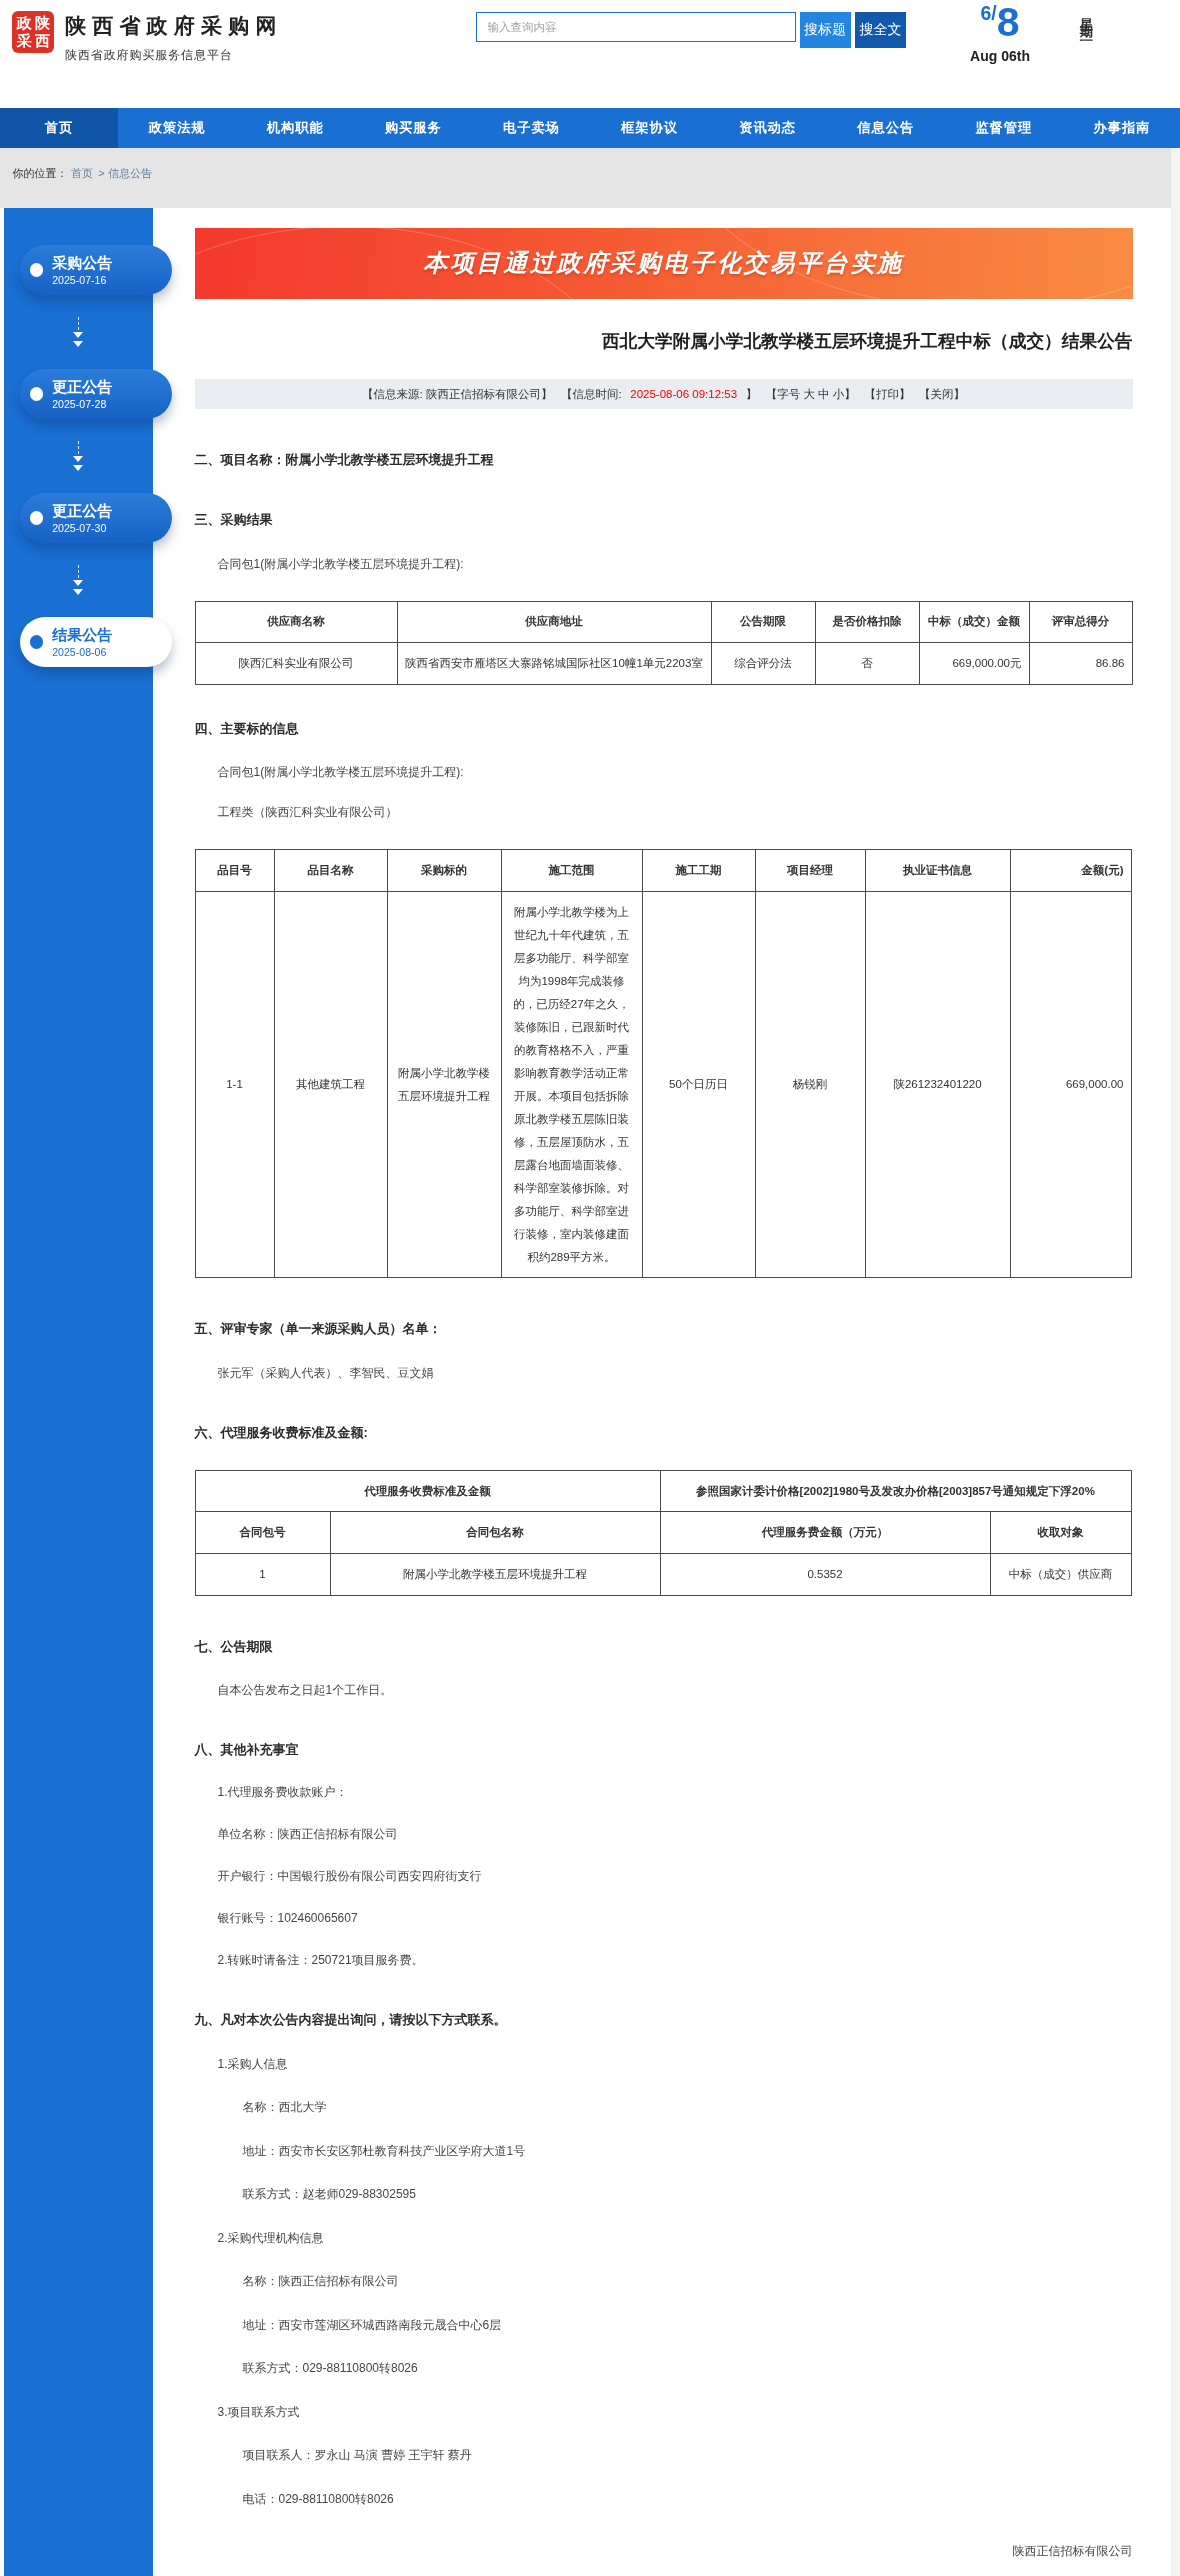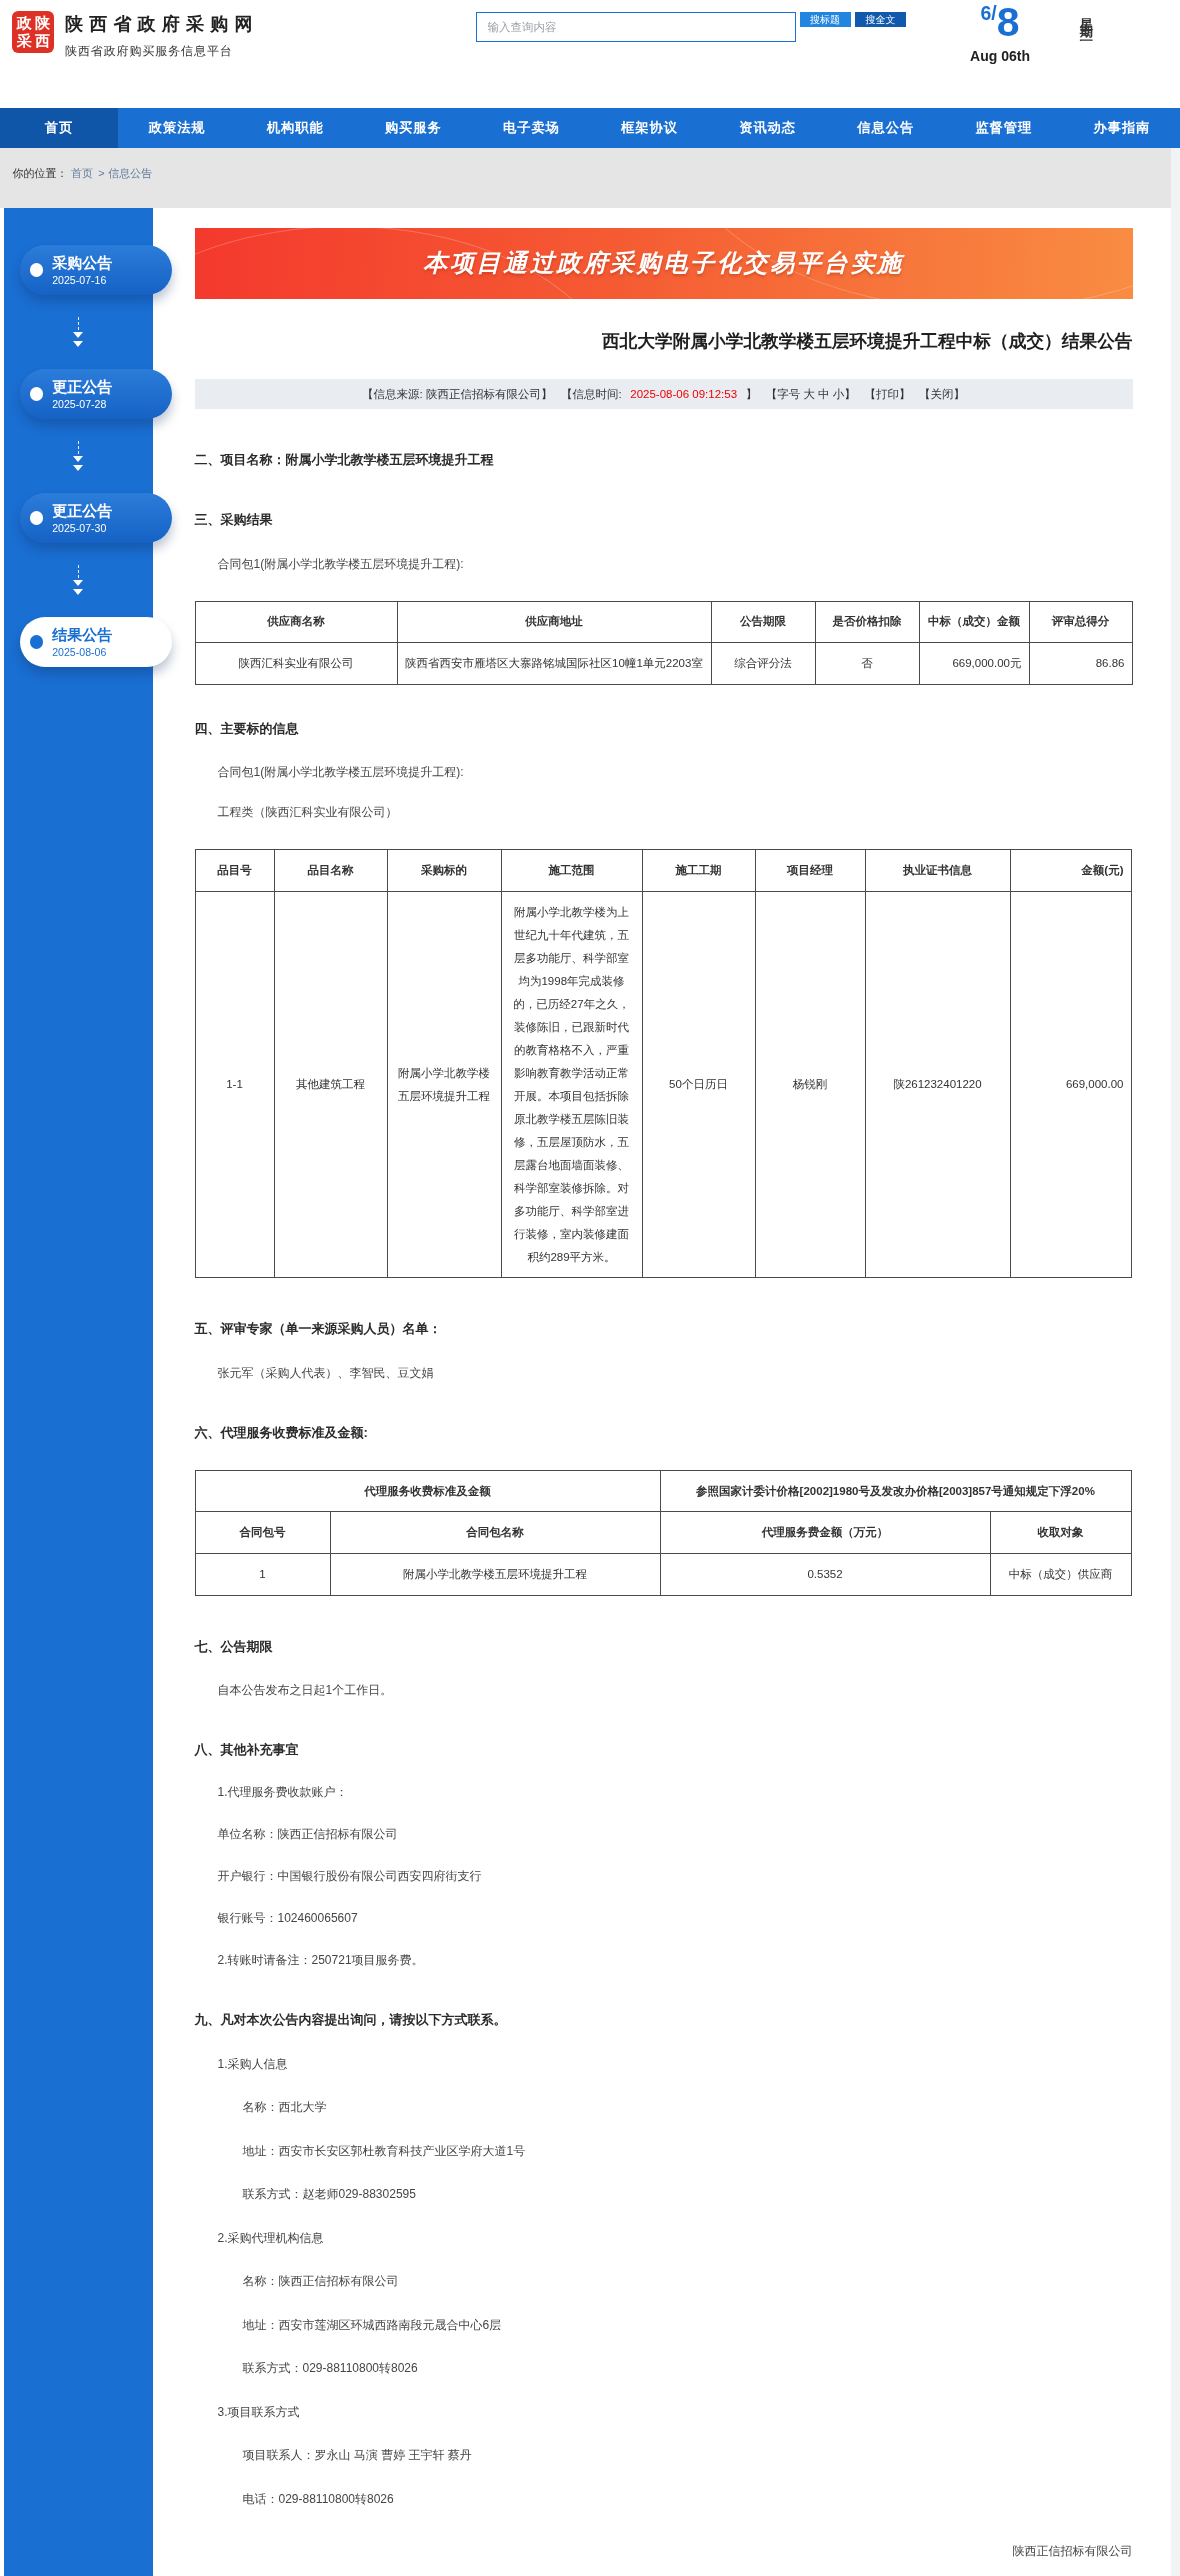--- a/index.html
+++ b/index.html
@@ -12,29 +12,29 @@
   
   .header { position:relative; height:108px; background:#fff; }
   .logo {
     position:absolute; left:12.4px; top:10.6px; width:42px; height:42px;
     background:#dd3126; border-radius:6.2px; display:grid;
     grid-template-columns:1fr 1fr; grid-template-rows:1fr 1fr;
     color:#fff; font-weight:bold; font-size:15px; line-height:1;
     align-items:center; justify-items:center; padding:2.7px;
   }
   .site-titles { position:absolute; left:65px; top:11.5px; }
-  .site-title { font-size:18px; font-weight:bold; color:#222; letter-spacing:6.2px; }
+  .site-title { font-size:21px; font-weight:bold; color:#222; letter-spacing:6.2px; }
   .site-subtitle { font-size:12px; color:#333; margin-top:7px; letter-spacing:0.9px; }
   .search-wrap { position:absolute; left:476px; top:12.4px; display:flex; }
   .search-input {
     width:320px; height:30px; border:1.8px solid #1a6fd3; outline:none;
     font-size:11.5px; padding:0 10.6px; color:#333; background:#fff;
   }
   .search-input::placeholder { color:#9aa0a6; }
-  .btn-search { height:15px; border:none; color:#fff; font-size:10px; cursor:pointer; }
+  .btn-search { height:36px; border:none; color:#fff; font-size:14px; cursor:pointer; }
   .btn-title { width:51px; margin-left:3.5px; background:#2285e0; }
   .btn-full  { width:51px; margin-left:4.4px; background:#1159ad; }
   .date-block { position:absolute; left:948px; top:1.8px; width:104px; text-align:center; }
   .date-digits { color:#1a6fd3; line-height:1; }
   .date-digits .m { font-size:19.5px; font-weight:bold; vertical-align:16px; }
   .date-digits .d { font-size:41px; font-weight:bold; }
   .date-en { font-size:14px; font-weight:bold; color:#222; margin-top:5.3px; }
   .weekday {
     position:absolute; left:1077px; top:7px;
     writing-mode:vertical-lr; text-orientation:upright;

